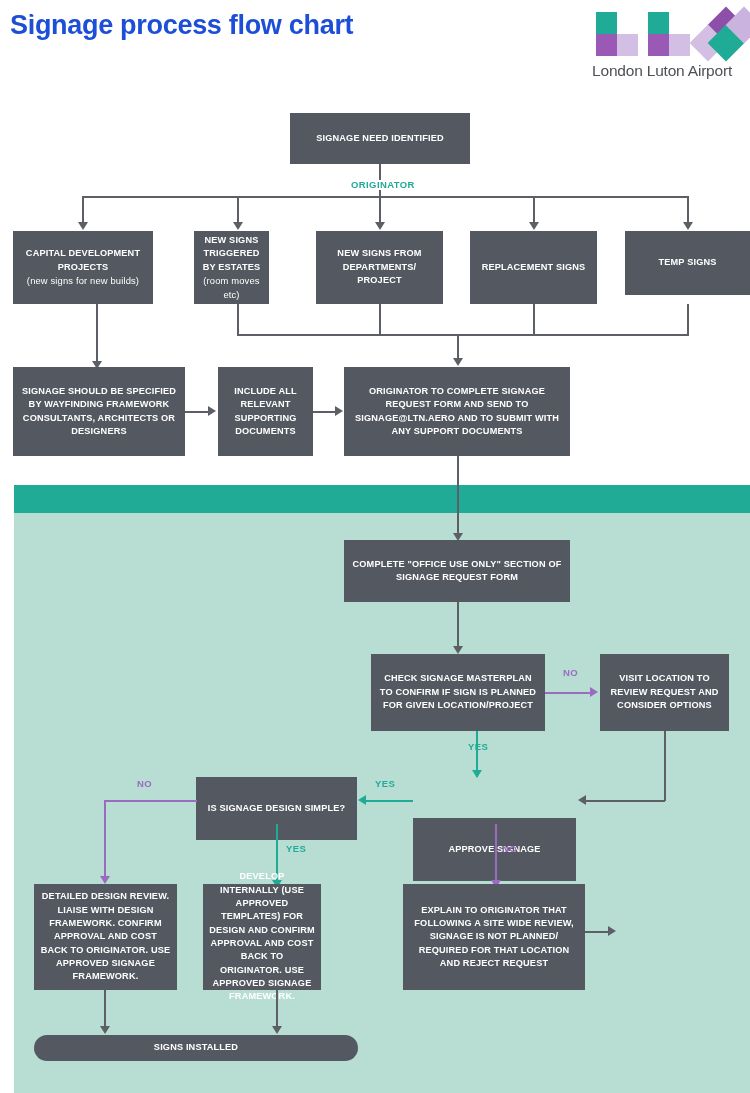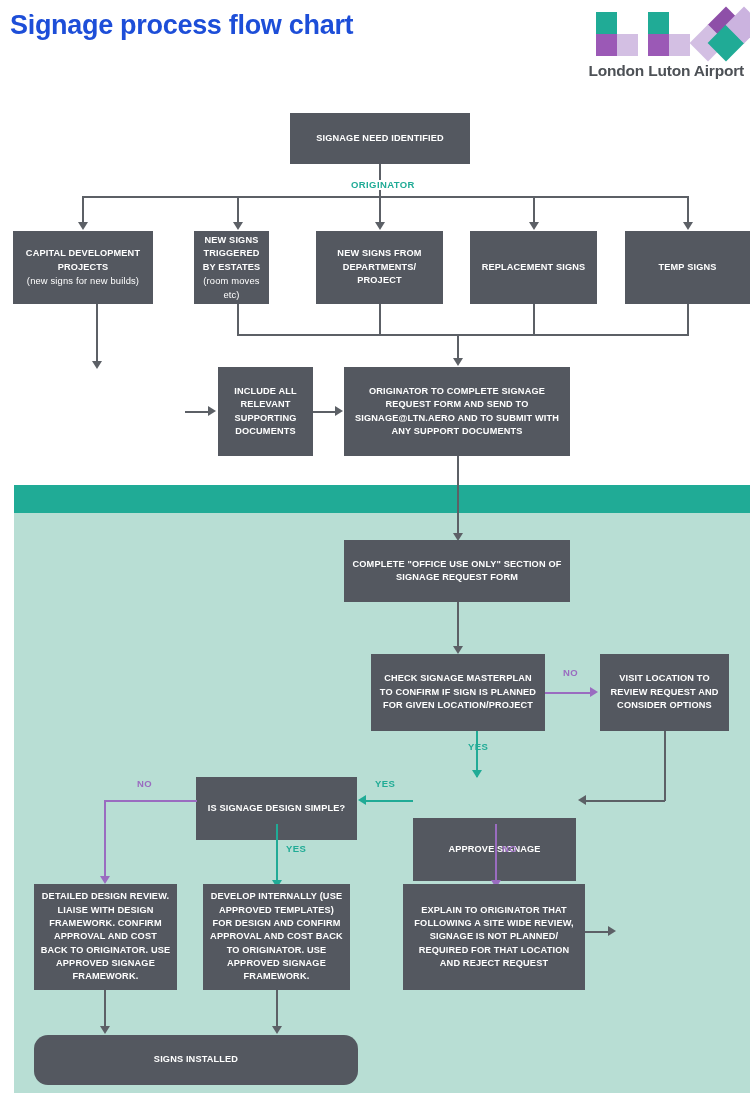--- a/index.html
+++ b/index.html
@@ -26,23 +26,23 @@
     font-size: 27px;
     font-weight: bold;
     letter-spacing: -0.3px;
     color: #1d4ed8;
     white-space: nowrap;
   }
   #logo { position: absolute; right: 2px; top: 10px; width: 152px; height: 70px; }
   .sq { position: absolute; }
   .logo-text {
     position: absolute;
-    right: 4px; top: 52px;
+    right: 16px; top: 52px;
     font-size: 15.5px;
-    font-weight: bold;
+    font-weight: normal;
     color: #4d5156;
     white-space: nowrap;
     letter-spacing: -0.2px;
   }
   .dia { position: absolute; width: 26px; height: 26px; transform: rotate(45deg); }
 
   
   #office-panel {
     position: absolute;
     left: 14px; top: 485px;
@@ -179,35 +179,38 @@
   </div>
 
   <div class="node" style="left:316px; top:231px; width:127px; height:73px;">
     <span>NEW SIGNS FROM DEPARTMENTS/ PROJECT</span>
   </div>
 
   <div class="node" style="left:470px; top:231px; width:127px; height:73px;">
     <span>REPLACEMENT SIGNS</span>
   </div>
 
-  <div class="node" style="left:625px; top:231px; width:125px; height:73px;">
+  <div class="node" style="left:625px; top:231px; width:125px; height:64px;">
     <span>TEMP SIGNS</span>
   </div>
 
   <div class="ln v" style="left:96px; top:304px; height:59px;"></div>
   <div class="arw down" style="left:92px; top:361px;"></div>
 
   <div class="ln v" style="left:237px; top:304px; height:31px;"></div>
   <div class="ln v" style="left:379px; top:304px; height:31px;"></div>
   <div class="ln v" style="left:533px; top:304px; height:31px;"></div>
   <div class="ln v" style="left:687px; top:304px; height:31px;"></div>
   <div class="ln h" style="left:237px; top:334px; width:452px;"></div>
   <div class="ln v" style="left:457px; top:334px; height:27px;"></div>
   <div class="arw down" style="left:453px; top:358px;"></div>
 
+  <div class="node" style="left:13px; top:367px; width:172px; height:89px;">
+    <span>SIGNAGE SHOULD BE SPECIFIED BY WAYFINDING FRAMEWORK CONSULTANTS, ARCHITECTS OR DESIGNERS</span>
+  </div>
 
   <div class="node" style="left:218px; top:367px; width:95px; height:89px;">
     <span>INCLUDE ALL RELEVANT SUPPORTING DOCUMENTS</span>
   </div>
 
   <div class="node" style="left:344px; top:367px; width:226px; height:89px;">
     <span>ORIGINATOR TO COMPLETE SIGNAGE REQUEST FORM AND SEND TO SIGNAGE@LTN.AERO AND TO SUBMIT WITH ANY SUPPORT DOCUMENTS</span>
   </div>
 
   <div class="ln h" style="left:185px; top:411px; width:25px;"></div>
@@ -268,34 +271,34 @@
   <div class="arw down purple" style="left:100px; top:876px;"></div>
 
   <div class="ln v teal" style="left:276px; top:824px; height:62px;"></div>
   <div class="edge-label teal" style="left:286px; top:843px;">YES</div>
   <div class="arw down teal" style="left:272px; top:880px;"></div>
 
   <div class="node" style="left:34px; top:884px; width:143px; height:106px;">
     <span>DETAILED DESIGN REVIEW. LIAISE WITH DESIGN FRAMEWORK. CONFIRM APPROVAL AND COST BACK TO ORIGINATOR. USE APPROVED SIGNAGE FRAMEWORK.</span>
   </div>
 
-  <div class="node" style="left:203px; top:884px; width:147px; height:106px;">
+  <div class="node" style="left:203px; top:884px; width:118px; height:106px;">
     <span>DEVELOP INTERNALLY (USE APPROVED TEMPLATES) FOR DESIGN AND CONFIRM APPROVAL AND COST BACK TO ORIGINATOR. USE APPROVED SIGNAGE FRAMEWORK.</span>
   </div>
 
   <div class="node" style="left:403px; top:884px; width:182px; height:106px;">
     <span>EXPLAIN TO ORIGINATOR THAT FOLLOWING A SITE WIDE REVIEW, SIGNAGE IS NOT PLANNED/ REQUIRED FOR THAT LOCATION AND REJECT REQUEST</span>
   </div>
 
 
   <div class="ln h" style="left:585px; top:931px; width:27px;"></div>
   <div class="arw right" style="left:608px; top:926px;"></div>
 
   <div class="ln v" style="left:104px; top:990px; height:38px;"></div>
   <div class="arw down" style="left:100px; top:1026px;"></div>
   <div class="ln v" style="left:276px; top:990px; height:38px;"></div>
   <div class="arw down" style="left:272px; top:1026px;"></div>
 
-  <div class="node" style="left:34px; top:1035px; width:324px; height:50px;border-radius:14px;">
+  <div class="node" style="left:34px; top:1035px; width:324px; height:26px;border-radius:14px;">
     <span>SIGNS INSTALLED</span>
   </div>
 
 </div>
 
 </body></html>

